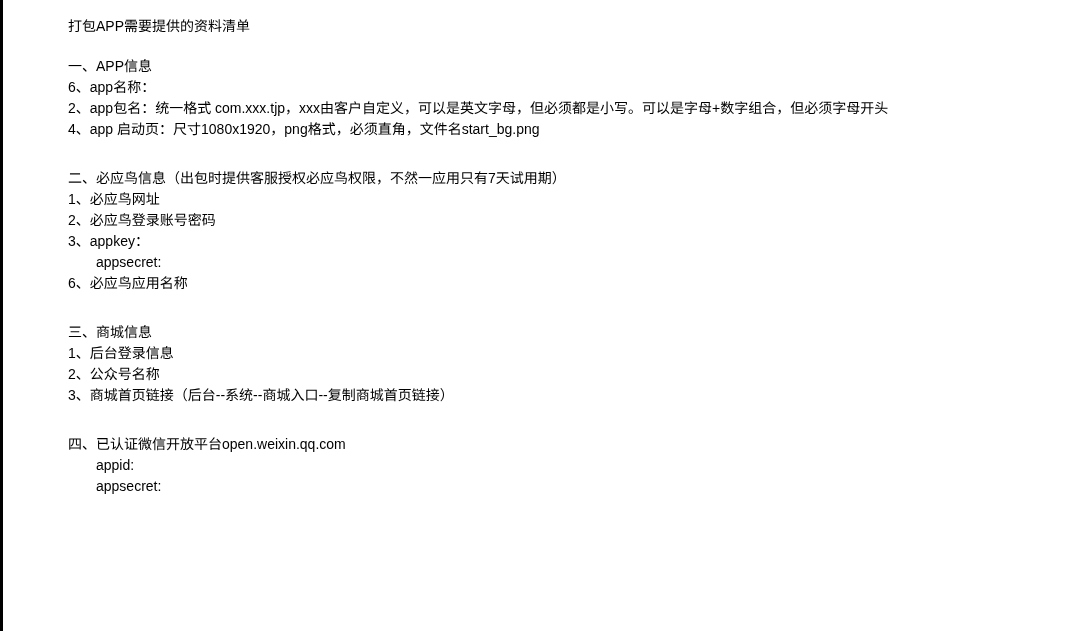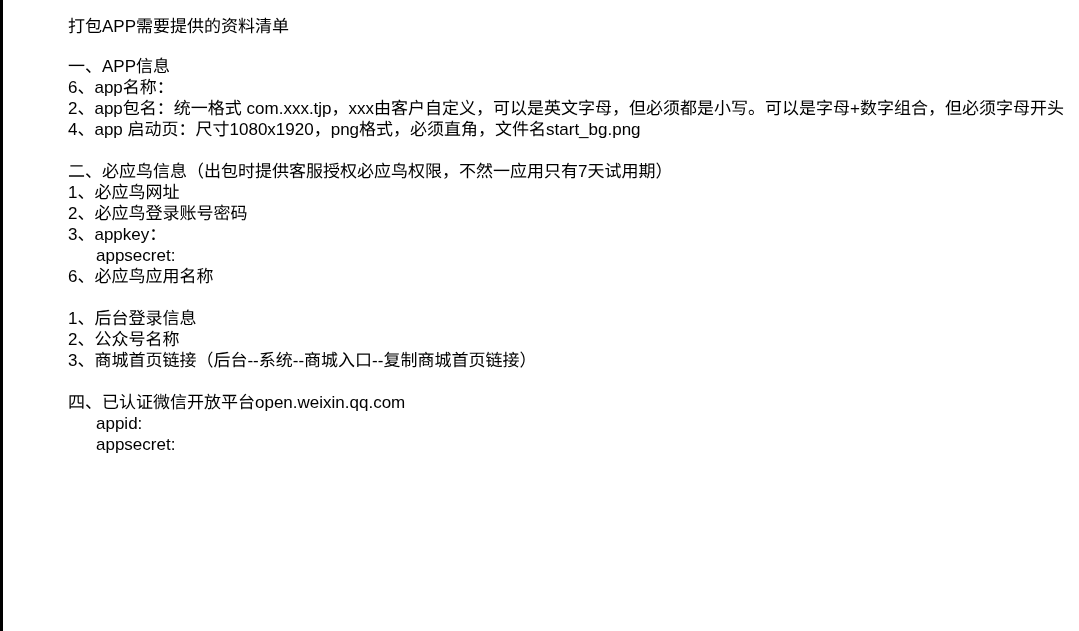--- a/index.html
+++ b/index.html
@@ -23,30 +23,30 @@
     height: 631px;
     background: #000000;
   }
   .doc {
     position: absolute;
     left: 68px;
     top: 16px;
     width: 1000px;
   }
   .line {
-    font-size: 17px;
+    font-size: 14px;
     line-height: 21px;
     white-space: pre;
     letter-spacing: 0px;
   }
   .title {
     margin-bottom: 19px;
   }
   .section-head {
-    margin-top: 0;
+    margin-top: 7px;
   }
   .spacer {
     height: 21px;
   }
   .indent {
     padding-left: 28px;
   }
 </style>
 </head>
 <body>
@@ -66,20 +66,21 @@
 
   <div class="line section-head">二、必应鸟信息（出包时提供客服授权必应鸟权限，不然一应用只有7天试用期）</div>
   <div class="line">1、必应鸟网址</div>
   <div class="line">2、必应鸟登录账号密码</div>
   <div class="line">3、appkey：</div>
   <div class="line indent">appsecret:</div>
   <div class="line">6、必应鸟应用名称</div>
 
   <div class="spacer"></div>
 
+  <div class="line section-head">三、商城信息</div>
   <div class="line">1、后台登录信息</div>
   <div class="line">2、公众号名称</div>
   <div class="line">3、商城首页链接（后台--系统--商城入口--复制商城首页链接）</div>
 
   <div class="spacer"></div>
 
   <div class="line section-head">四、已认证微信开放平台open.weixin.qq.com</div>
   <div class="line indent">appid:</div>
   <div class="line indent">appsecret:</div>
 

